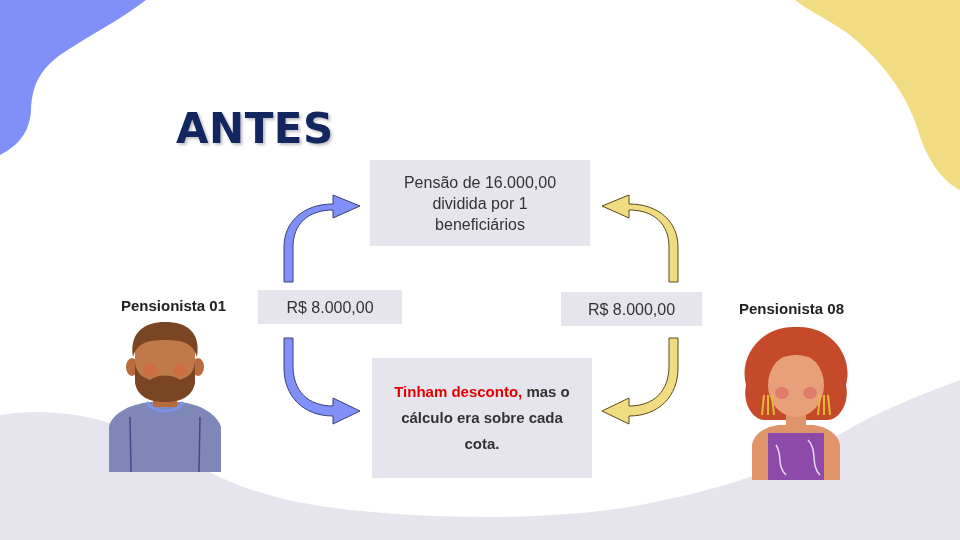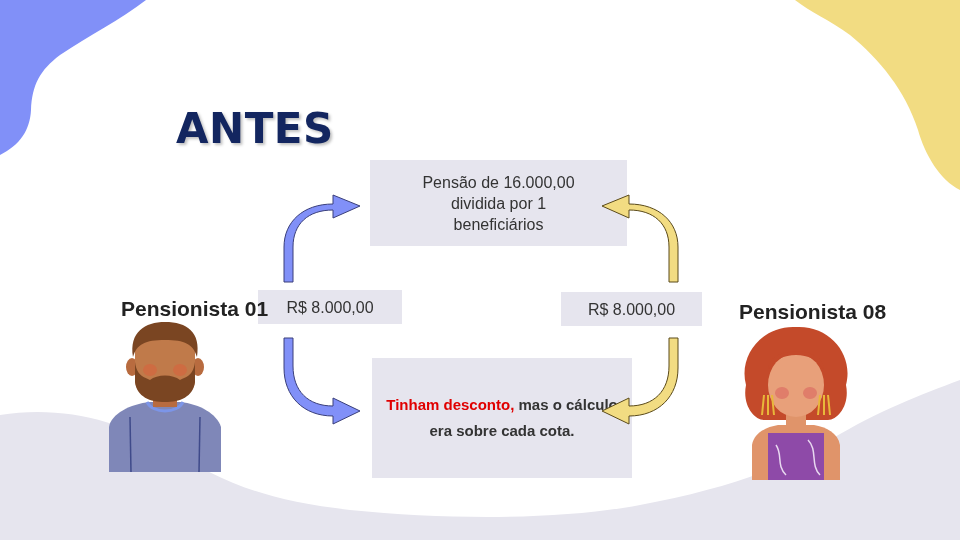--- a/index.html
+++ b/index.html
@@ -1,25 +1,25 @@
 <!DOCTYPE html>
 <html><head>
 <meta charset="utf-8">
 <style>
   html, body { margin:0; padding:0; }
   body { width:960px; height:540px; position:relative; overflow:hidden; background:#ffffff; font-family:"Liberation Sans", sans-serif; }
   .bg { position:absolute; left:0; top:0; width:960px; height:540px; }
   .title { position:absolute; left:168px; top:96px; font-family:"DejaVu Sans", sans-serif; font-weight:bold; font-size:42px; color:#132660; letter-spacing:0.5px; text-shadow:2px 2px 3px rgba(0,0,0,0.25); margin:8px; }
   .box { position:absolute; background:#e6e5ee; color:#333333; text-align:center; display:flex; align-items:center; justify-content:center; box-sizing:border-box; font-size:16px; line-height:21px; }
-  .box-top { left:370px; top:160px; width:257px; height:86px; padding:0 10px; }
-  .box-bottom { left:372px; top:358px; width:260px; height:120px; padding:0 10px; font-weight:bold; font-size:15px; line-height:26px; }
+  .box-top { left:370px; top:160px; width:220px; height:86px; padding:0 10px; }
+  .box-bottom { left:372px; top:358px; width:220px; height:120px; padding:0 10px; font-weight:bold; font-size:15px; line-height:26px; }
   .box-bottom .red { color:#e00000; }
   .box-left { left:258px; top:290px; width:144px; height:34px; }
   .box-right { left:561px; top:292px; width:141px; height:34px; }
-  .label { position:absolute; font-weight:bold; font-size:21px; color:#222222; }
+  .label { position:absolute; font-weight:bold; font-size:15px; color:#222222; }
   .label-1 { left:121px; top:297px; }
   .label-2 { left:739px; top:300px; }
   .arrow { position:absolute; }
   .person { position:absolute; }
 </style>
 </head>
 <body>
 
 <svg class="bg" viewBox="0 0 960 540">
   <path fill="#8190f8" d="M0,0 L146,0 C120,20 90,35 60,55 C40,70 32,85 31,110 C30,130 20,145 0,155 Z"></path>

